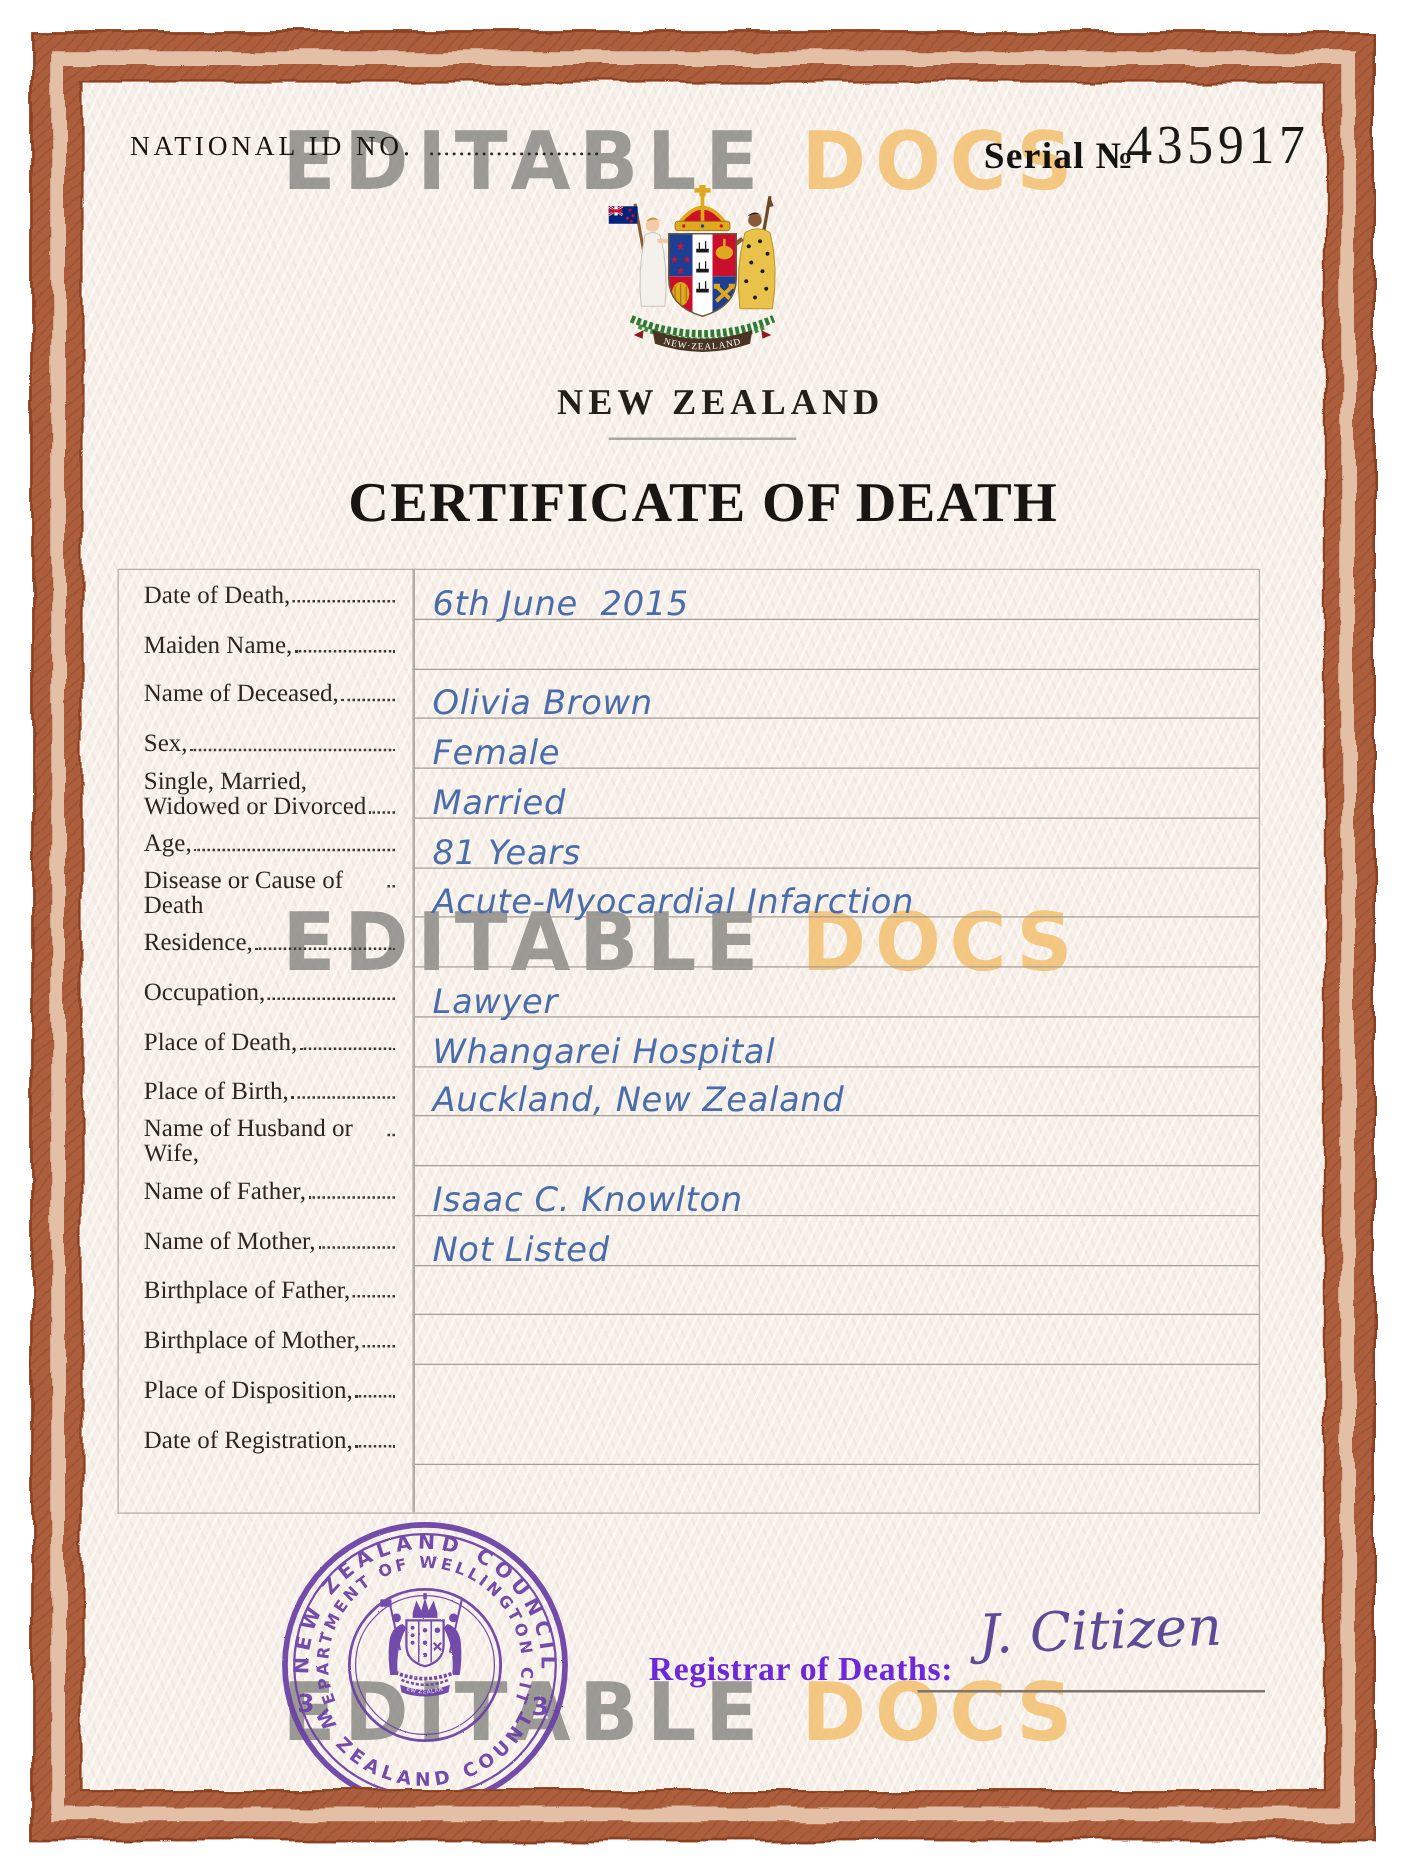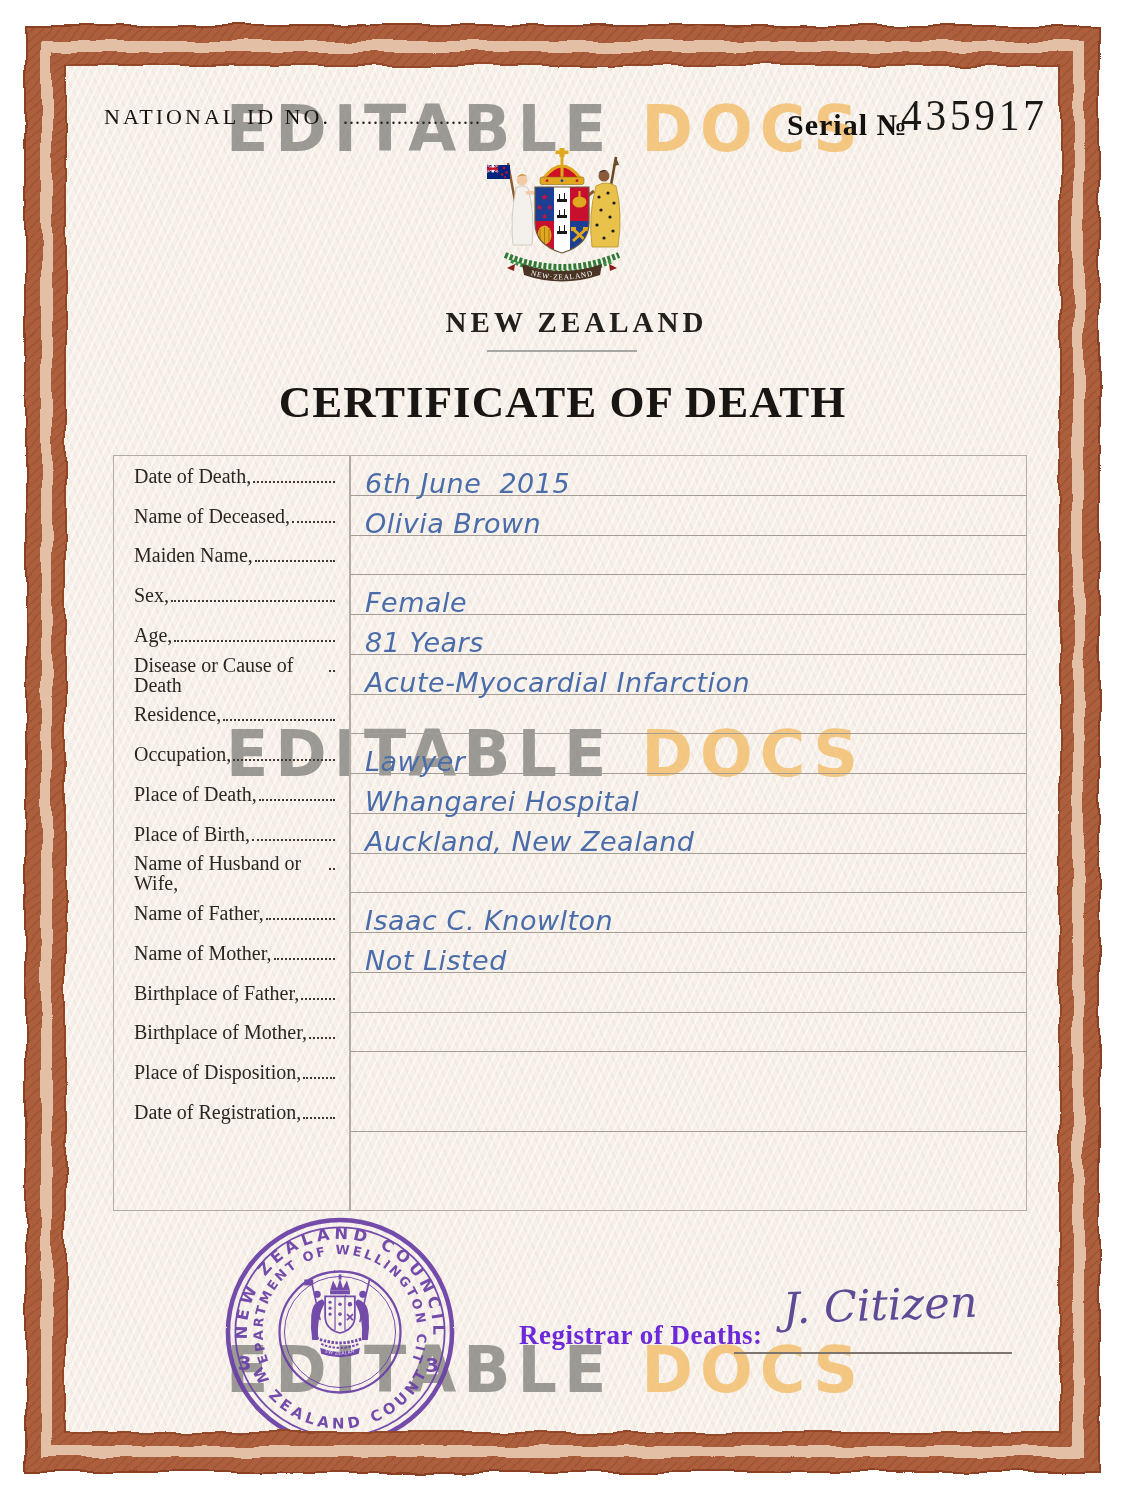--- a/index.html
+++ b/index.html
@@ -46,21 +46,21 @@
     position:absolute;left:14px;top:306px;width:100%;text-align:center;z-index:2;
     font-size:29px;font-weight:700;letter-spacing:4px;color:#23201c;
   }
   .country-rule{position:absolute;left:487px;top:350px;width:150px;height:2px;background:#a9a7a3;z-index:2;}
   .doc-title{
     position:absolute;left:0;top:376px;width:100%;text-align:center;z-index:2;
     font-size:45px;font-weight:700;letter-spacing:1px;color:#181512;
   }
   
   .form{
-    position:absolute;left:113px;top:455px;width:914px;height:756px;z-index:2;
+    position:absolute;left:94px;top:455px;width:914px;height:756px;z-index:2;
     border:1.5px solid #b3aca3;box-sizing:border-box;display:flex;flex-direction:column;
   }
   .form::before{
     content:"";position:absolute;left:235px;top:0;bottom:0;width:1.5px;background:#b3aca3;
   }
   .form-row{height:39.75px;flex:0 0 39.75px;display:flex;box-sizing:border-box;}
   .form-row.filler{flex:1 1 auto;height:auto;}
   .cell-label{
     width:235px;flex:0 0 235px;box-sizing:border-box;padding:0 14px 0 20px;
     display:flex;flex-direction:column;justify-content:center;
@@ -248,48 +248,62 @@
           <span class="leader"></span>
         </div>
       </div>
       <div class="cell-value">
         <span class="value-text">6th June  2015</span>
       </div>
     </div>
     <div class="form-row">
       <div class="cell-label">
         <div class="lbl-line">
+          <span>Maiden Name,</span>
+          <span class="leader"></span>
+        </div>
+      </div>
+      <div class="cell-value">
+        <span class="value-text"></span>
+      </div>
+    </div>
+    <div class="form-row">
+      <div class="cell-label">
+        <div class="lbl-line">
           <span>Name of Deceased,</span>
           <span class="leader"></span>
         </div>
       </div>
       <div class="cell-value">
         <span class="value-text">Olivia Brown</span>
       </div>
     </div>
     <div class="form-row">
       <div class="cell-label">
         <div class="lbl-line">
-          <span>Maiden Name,</span>
-          <span class="leader"></span>
-        </div>
-      </div>
-      <div class="cell-value">
-        <span class="value-text"></span>
-      </div>
-    </div>
-    <div class="form-row">
-      <div class="cell-label">
-        <div class="lbl-line">
           <span>Sex,</span>
           <span class="leader"></span>
         </div>
       </div>
       <div class="cell-value">
         <span class="value-text">Female</span>
+      </div>
+    </div>
+    <div class="form-row">
+      <div class="cell-label">
+        <div class="lbl-line">
+          <span>Single, Married,</span>
+        </div>
+        <div class="lbl-line">
+          <span>Widowed or Divorced</span>
+          <span class="leader"></span>
+        </div>
+      </div>
+      <div class="cell-value">
+        <span class="value-text">Married</span>
       </div>
     </div>
     <div class="form-row">
       <div class="cell-label">
         <div class="lbl-line">
           <span>Age,</span>
           <span class="leader"></span>
         </div>
       </div>
       <div class="cell-value">

